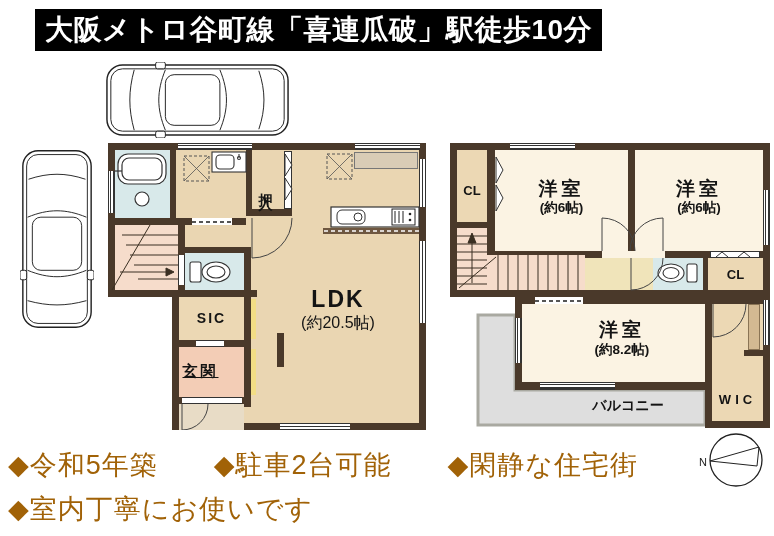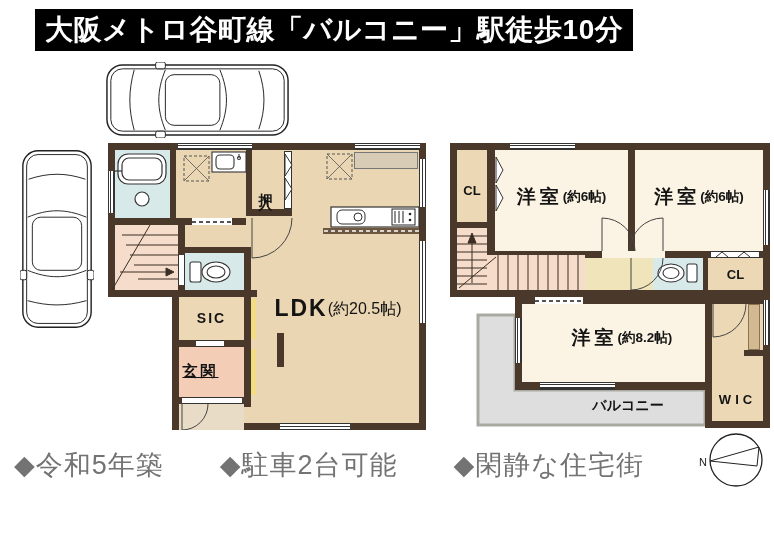--- a/index.html
+++ b/index.html
@@ -18,26 +18,26 @@
   .room-porch{position:absolute;background:#e8dcc6;}
   .accent-y{position:absolute;background:#f2dd85;}
   .winh{position:absolute;background:linear-gradient(to bottom,#333 0 1px,#fff 1px 2.5px,#333 2.5px 3.5px,#fff 3.5px 5.5px,#333 5.5px 7px);}
   .winv{position:absolute;background:linear-gradient(to right,#333 0 1px,#fff 1px 2.5px,#333 2.5px 3.5px,#fff 3.5px 5.5px,#333 5.5px 7px);}
   .doorh{position:absolute;background:#fff;border-top:1px solid #333;border-bottom:1px solid #333;box-sizing:border-box;}
   .doorv{position:absolute;background:#fff;border-left:1px solid #333;border-right:1px solid #333;box-sizing:border-box;}
   .dashh{position:absolute;background-color:#fff;background-image:repeating-linear-gradient(to right,#555 0 4px,transparent 4px 7px);background-size:100% 2px;background-position:0 center;background-repeat:no-repeat;}
   .fold{position:absolute;background:#fff;border:1px solid #333;box-sizing:border-box;}
   .cupboard{position:absolute;background:#d9ccb6;border:1px solid #777;box-sizing:border-box;}
   .lbl{position:absolute;color:#141414;font-weight:bold;display:flex;align-items:center;justify-content:center;text-align:left;}
-  .lbl-col{position:absolute;color:#141414;display:flex;flex-direction:row;align-items:center;justify-content:center;text-align:center;line-height:1.2;}
+  .lbl-col{position:absolute;color:#141414;display:flex;flex-direction:column;align-items:center;justify-content:center;text-align:center;line-height:1.2;}
   .rm-name{font-weight:bold;font-size:19px;letter-spacing:4px;}
   .rm-size{font-size:13.5px;font-weight:bold;letter-spacing:0;}
   .banner{position:absolute;left:35px;top:9px;height:42px;background:#000;color:#fff;
           display:flex;align-items:center;padding:0 10px;font-size:28px;font-weight:bold;letter-spacing:0.5px;}
-  .features{position:absolute;color:#737373;font-size:27px;letter-spacing:1px;white-space:nowrap;margin-left:6px;}
+  .features{position:absolute;color:#a16207;font-size:27px;letter-spacing:1px;white-space:nowrap;}
   svg{position:absolute;overflow:visible;}
   .overlay{left:0;top:0;pointer-events:none;}
   .vtext{writing-mode:vertical-rl;text-orientation:upright;letter-spacing:3px;}
 </style>
 </head>
 <body>
 
 <svg width="0" height="0" style="position:absolute">
   <defs>
     <symbol id="car-sym" viewBox="0 0 190 78">
@@ -50,21 +50,21 @@
       <rect x="62" y="13" width="56" height="52" rx="9" fill="none" stroke="#222" stroke-width="1"></rect>
       <path d="M118,8 C127,30 127,48 118,70" fill="none" stroke="#222" stroke-width="1"></path>
       <path d="M158,9 C165,30 165,48 158,69" fill="none" stroke="#222" stroke-width="1"></path>
     </symbol>
   </defs>
 </svg>
 
 <div id="page">
 
   <div class="banner">
-    <span>大阪メトロ谷町線「バルコニー」駅徒歩10分</span>
+    <span>大阪メトロ谷町線「喜連瓜破」駅徒歩10分</span>
   </div>
 
   <svg class="abs" style="left:105px;top:62px;" width="185" height="76">
     <use href="#car-sym" width="185" height="76"></use>
   </svg>
   <div class="abs" style="left:20px;top:148px;width:74px;height:182px;">
     <svg style="left:-54px;top:54px;transform:rotate(-90deg);" width="182" height="74">
       <use href="#car-sym" width="182" height="74"></use>
     </svg>
   </div>
@@ -258,14 +258,15 @@
     <div class="lbl" style="left:262px;top:246px;width:51px;height:20px;font-size:13px;letter-spacing:4px;">WIC</div>
   </div>
 
   <svg class="abs" style="left:698px;top:430px;" width="72" height="64">
     <circle cx="38" cy="30" r="26" fill="#fff" stroke="#222" stroke-width="1.3"></circle>
     <path d="M12,31 L61,17 M12,31 L59,36 M61,17 L59,36" fill="none" stroke="#222" stroke-width="1"></path>
     <text x="1" y="36" font-size="11" fill="#222">N</text>
   </svg>
 
   <div class="features" style="left:8px;top:447px;">◆令和5年築　　◆駐車2台可能　　◆閑静な住宅街</div>
+  <div class="features" style="left:8px;top:491px;">◆室内丁寧にお使いです</div>
 
 </div>
 
 </body></html>

